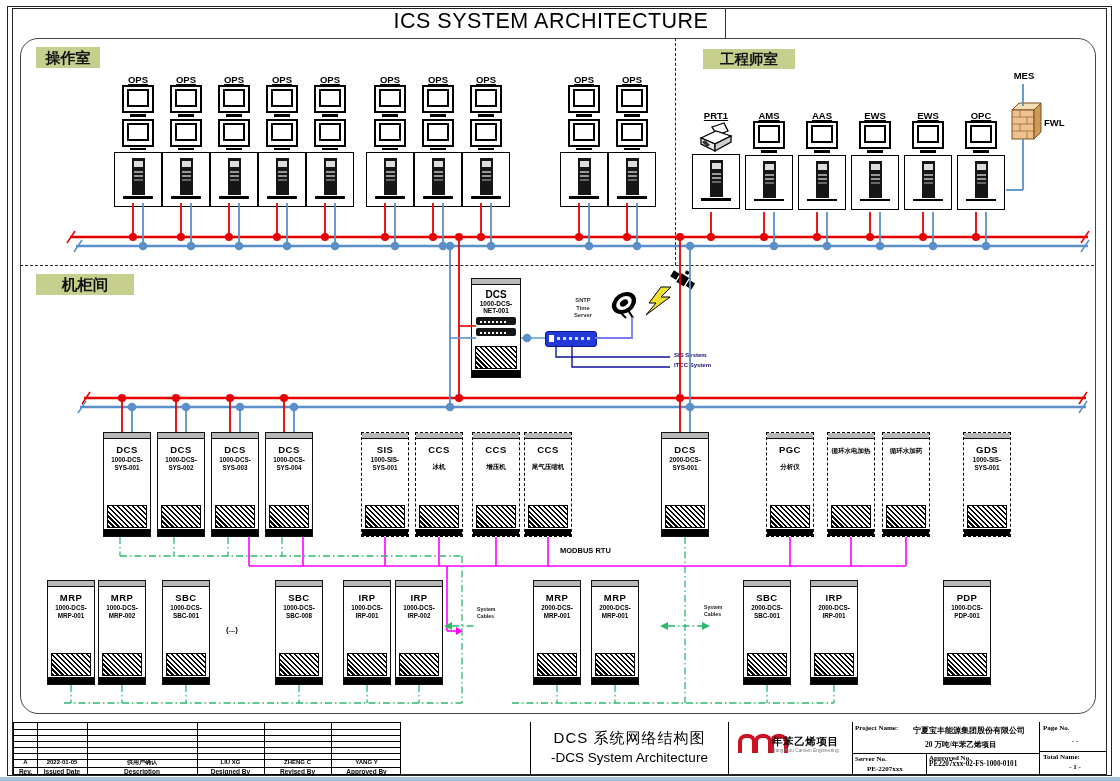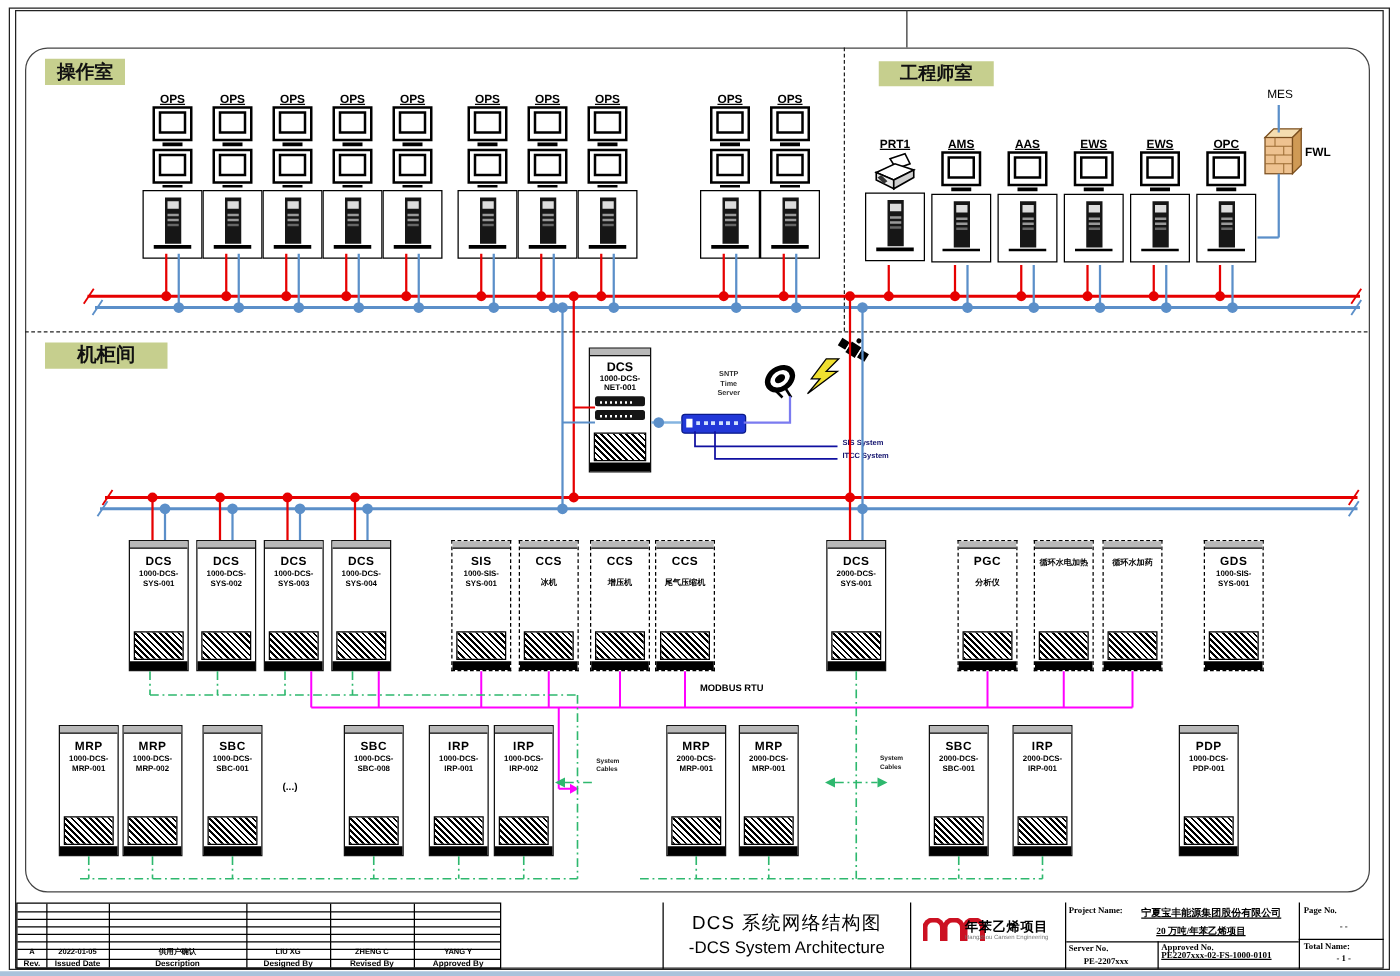--- a/index.html
+++ b/index.html
@@ -46,21 +46,21 @@
   #net-cab .l1{font-weight:bold;font-size:10px;text-align:center;margin-top:4px}
   #net-cab .l2,#net-cab .l3{font-weight:bold;font-size:6.5px;text-align:center}
   .rsw{width:40px;height:8px;margin:3px auto 0;background:#151515;border-radius:2px;position:relative}
   .rsw:after{content:"";position:absolute;left:4px;bottom:2.5px;height:2px;width:26px;
              background:repeating-linear-gradient(90deg,#fff 0 2px,#151515 2px 4px)}
   .bluesw{left:545px;top:331px;width:50px;height:14px;background:#2238d8;border:1px solid #0a1a8a;border-radius:3px}
   .bluesw:before{content:"";position:absolute;left:3px;top:3px;width:5px;height:7px;background:#fff}
   .bluesw:after{content:"";position:absolute;left:11px;top:5px;height:3px;width:34px;
                 background:repeating-linear-gradient(90deg,#cfe0ff 0 3px,#2238d8 3px 6px)}
   #sntp-label{left:562px;top:297px;width:42px;text-align:center;font-size:5.8px;line-height:7.5px;font-weight:bold;color:#333}
-  #mes-label{left:1007px;top:70px;width:34px;text-align:center;font-weight:normal;font-size:9.5px}
+  #mes-label{left:1007px;top:70px;width:34px;text-align:center;font-weight:bold;font-size:9.5px}
   #fwl-label{left:1044px;top:117px;font-weight:bold;font-size:9.5px}
   #sis-label{left:674px;top:352px;font-size:6px;font-weight:bold;color:#13136e}
   #itcc-label{left:674px;top:362px;font-size:6px;font-weight:bold;color:#13136e}
   #modbus-label{left:560px;top:546px;font-weight:bold;font-size:7.5px}
   .syscab{width:32px;font-size:5.2px;line-height:7px;font-weight:bold;color:#222}
   #syscab1{left:477px;top:606px}
   #syscab2{left:704px;top:604px}
   #ellipsis{left:226px;top:625px;font-weight:bold;font-size:8px}
   
   .tb-border{box-sizing:border-box;border-left:1px solid #000}
@@ -82,29 +82,30 @@
   .bf-o{position:absolute;left:4px;top:13px;width:22px;height:11px;background:#f07818;transform:skewX(-18deg);
         background-image:linear-gradient(105deg,#f07818 55%,#111 55%,#111 70%,#f07818 70%)}
   .bf-name{position:absolute;left:64px;top:14px;font-weight:bold;font-size:10px;line-height:12px;letter-spacing:.4px}
   .cs-m{display:inline-block;width:10px;height:15px;border:4.5px solid #cc1122;border-bottom:none;
         border-radius:8px 8px 0 0;margin-right:-2px}
   .cs-logo{position:absolute;left:9px;top:12px}
   .cs-zh{position:absolute;left:43px;top:13px;font-weight:bold;font-size:10.5px;letter-spacing:.6px}
   .cs-en{position:absolute;left:43px;top:26px;font-size:4.8px;color:#777}
   .info-lbl{position:absolute;font-family:"Liberation Serif",serif;font-weight:bold;font-size:7px}
   .info-val{position:absolute;font-family:"Liberation Serif",serif;font-weight:bold}
-  .uline{text-decoration:underline}
+  .uline{}
   #bottom-strip{left:0;top:777px;width:1120px;height:4px;background:#aac3dc}
 </style>
 </head>
 <body>
 
 <div class="page">
   <div class="abs frame-outer"></div>
   <div class="abs frame-inner"></div>
+  <div class="abs title">ICS SYSTEM ARCHITECTURE</div>
   <div class="abs title-div"></div>
   <div class="abs main-rect"></div>
   <div class="abs div-v"></div>
   <div class="abs div-h"></div>
 
   <div class="abs room-label" id="lbl-operator">操作室</div>
   <div class="abs room-label" id="lbl-engineer">工程师室</div>
   <div class="abs room-label" id="lbl-cabinet">机柜间</div>
 
   <div class="abs" id="operator-stations">

